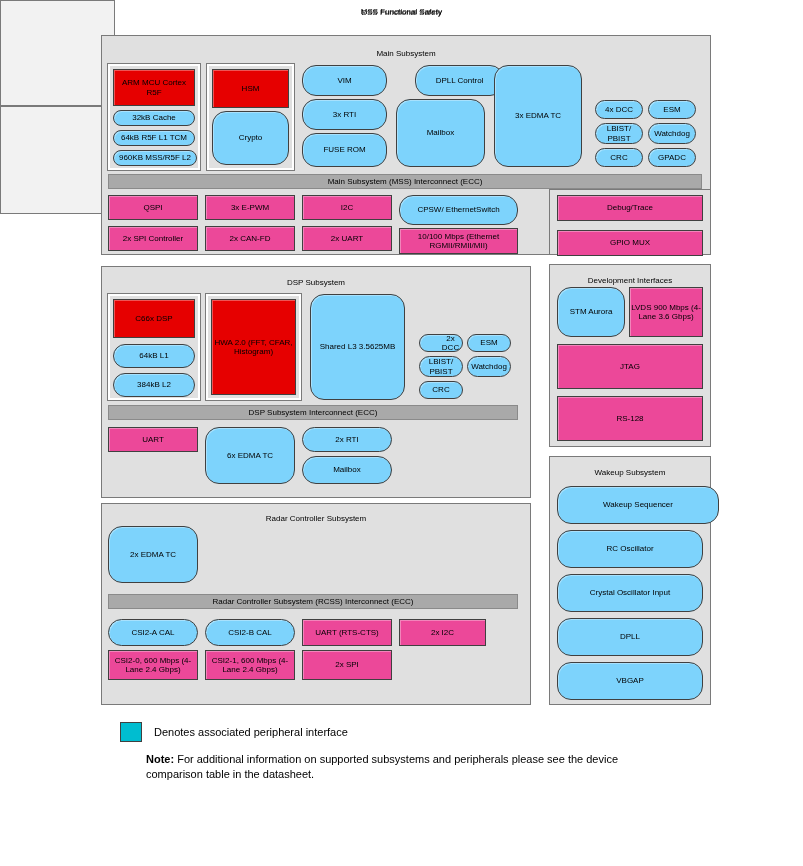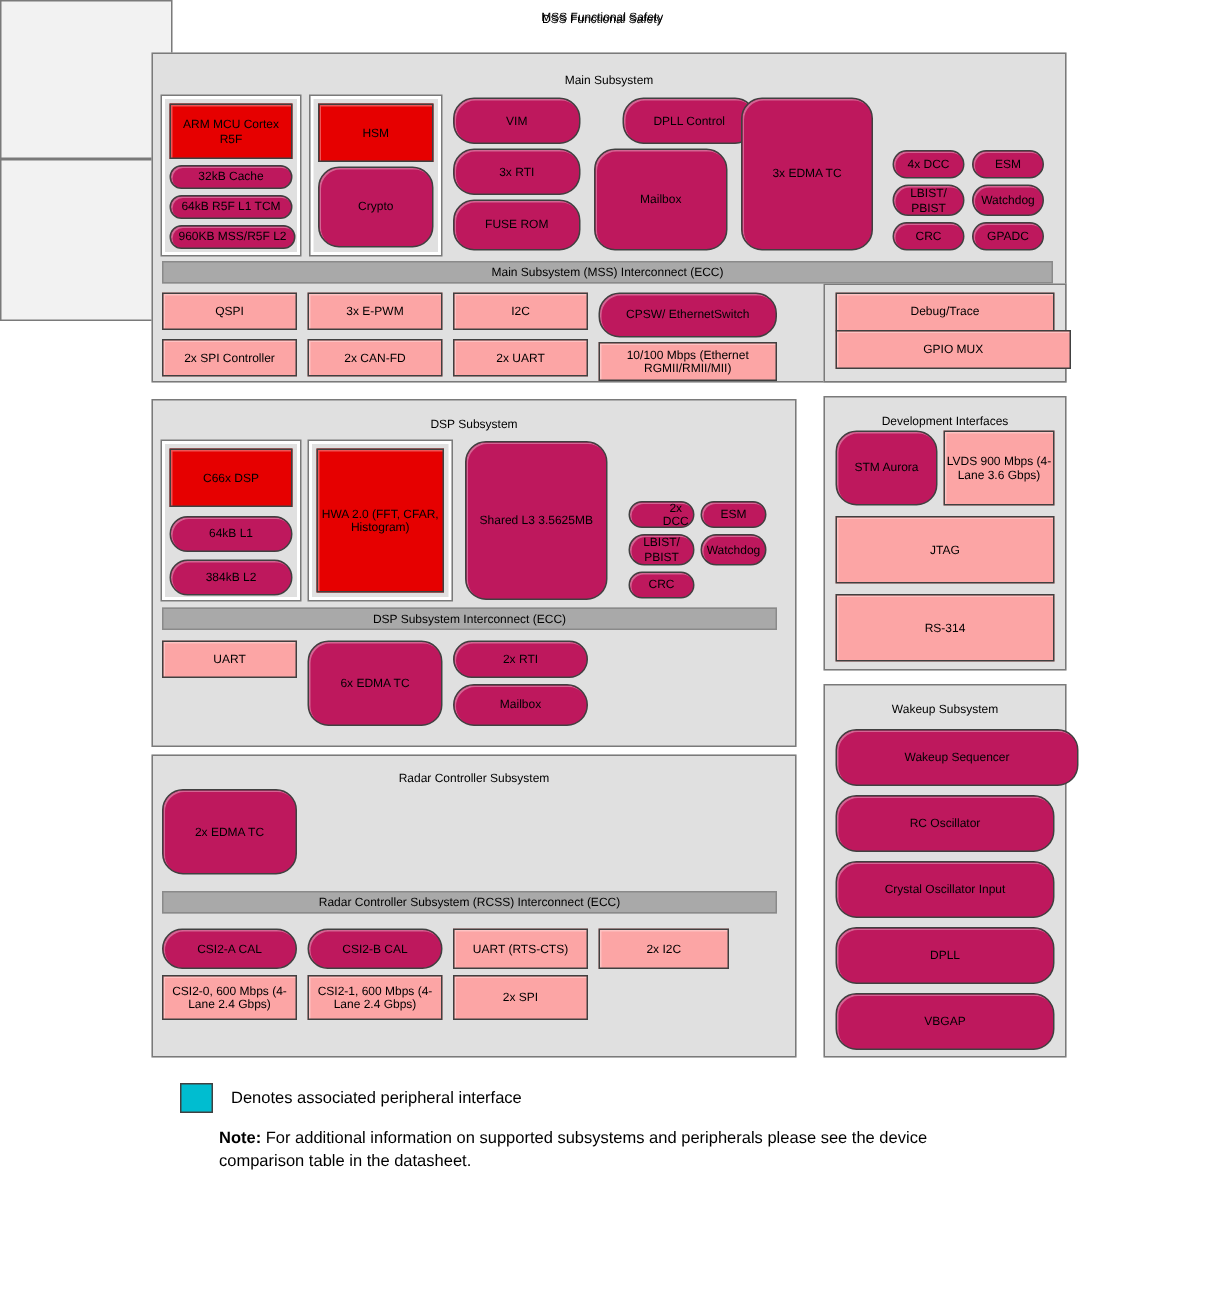--- a/index.html
+++ b/index.html
@@ -11,23 +11,23 @@
   
   .abs{position:absolute;box-sizing:border-box;}
   .blk{
     display:flex;align-items:center;justify-content:center;text-align:center;
     border:1px solid #404040;
     box-shadow:inset 1px 1px 0 #ffffff55;
     line-height:1.15;
     font-size:8px;
     padding:1px;
   }
-  .gray{background:#be185d;border-radius:14px;}
+  .gray{background:#7dd3fc;border-radius:14px;}
   .red{background:#e60000;}
-  .cyan{background:#fca5a5;text-align:center;}
+  .cyan{background:#ec4899;text-align:center;}
   .panel{
     background:#e0e0e0;border:1px solid #7a7a7a;
     box-sizing:border-box;position:absolute;
   }
   .panel-white{background:#f2f2f2;border:1px solid #7a7a7a;}
   .panel-inner{
     background:#e0e0e0;border:2px solid #ffffff;outline:1px solid #7a7a7a;
     box-sizing:border-box;position:absolute;
   }
   .bar{
@@ -136,29 +136,29 @@
 <div class="abs blk gray" style="left:205px;top:619px;width:90px;height:27px;">CSI2-B CAL</div>
 <div class="abs blk cyan" style="left:302px;top:619px;width:90px;height:27px;">UART (RTS-CTS)</div>
 <div class="abs blk cyan" style="left:399px;top:619px;width:87px;height:27px;">2x I2C</div>
 
 <div class="abs blk cyan" style="left:108px;top:650px;width:90px;height:30px;">CSI2-0, 600 Mbps (4-Lane 2.4 Gbps)</div>
 <div class="abs blk cyan" style="left:205px;top:650px;width:90px;height:30px;">CSI2-1, 600 Mbps (4-Lane 2.4 Gbps)</div>
 <div class="abs blk cyan" style="left:302px;top:650px;width:90px;height:30px;">2x SPI</div>
 
 <div class="panel" style="left:549px;top:189px;width:162px;height:66px;"></div>
 <div class="abs blk cyan" style="left:557px;top:195px;width:146px;height:26px;">Debug/Trace</div>
-<div class="abs blk cyan" style="left:557px;top:220px;width:157px;height:26px;">GPIO MUX</div>
+<div class="abs blk cyan" style="left:557px;top:230px;width:146px;height:26px;">GPIO MUX</div>
 
 <div class="panel" style="left:549px;top:264px;width:162px;height:183px;">
   <div class="ttl" style="top:11px;">Development Interfaces</div>
 </div>
 <div class="abs blk gray" style="left:557px;top:287px;width:68px;height:50px;">STM Aurora</div>
 <div class="abs blk cyan" style="left:629px;top:287px;width:74px;height:50px;">LVDS 900 Mbps (4-Lane 3.6 Gbps)</div>
 <div class="abs blk cyan" style="left:557px;top:344px;width:146px;height:45px;">JTAG</div>
-<div class="abs blk cyan" style="left:557px;top:396px;width:146px;height:45px;">RS-314</div>
+<div class="abs blk cyan" style="left:557px;top:396px;width:146px;height:45px;">RS-128</div>
 
 <div class="panel" style="left:549px;top:456px;width:162px;height:249px;">
   <div class="ttl" style="top:11px;">Wakeup Subsystem</div>
 </div>
 <div class="abs blk gray" style="left:557px;top:486px;width:162px;height:38px;">Wakeup Sequencer</div>
 <div class="abs blk gray" style="left:557px;top:530px;width:146px;height:38px;">RC Oscillator</div>
 <div class="abs blk gray" style="left:557px;top:574px;width:146px;height:38px;">Crystal Oscillator Input</div>
 <div class="abs blk gray" style="left:557px;top:618px;width:146px;height:38px;">DPLL</div>
 <div class="abs blk gray" style="left:557px;top:662px;width:146px;height:38px;">VBGAP</div>
 

